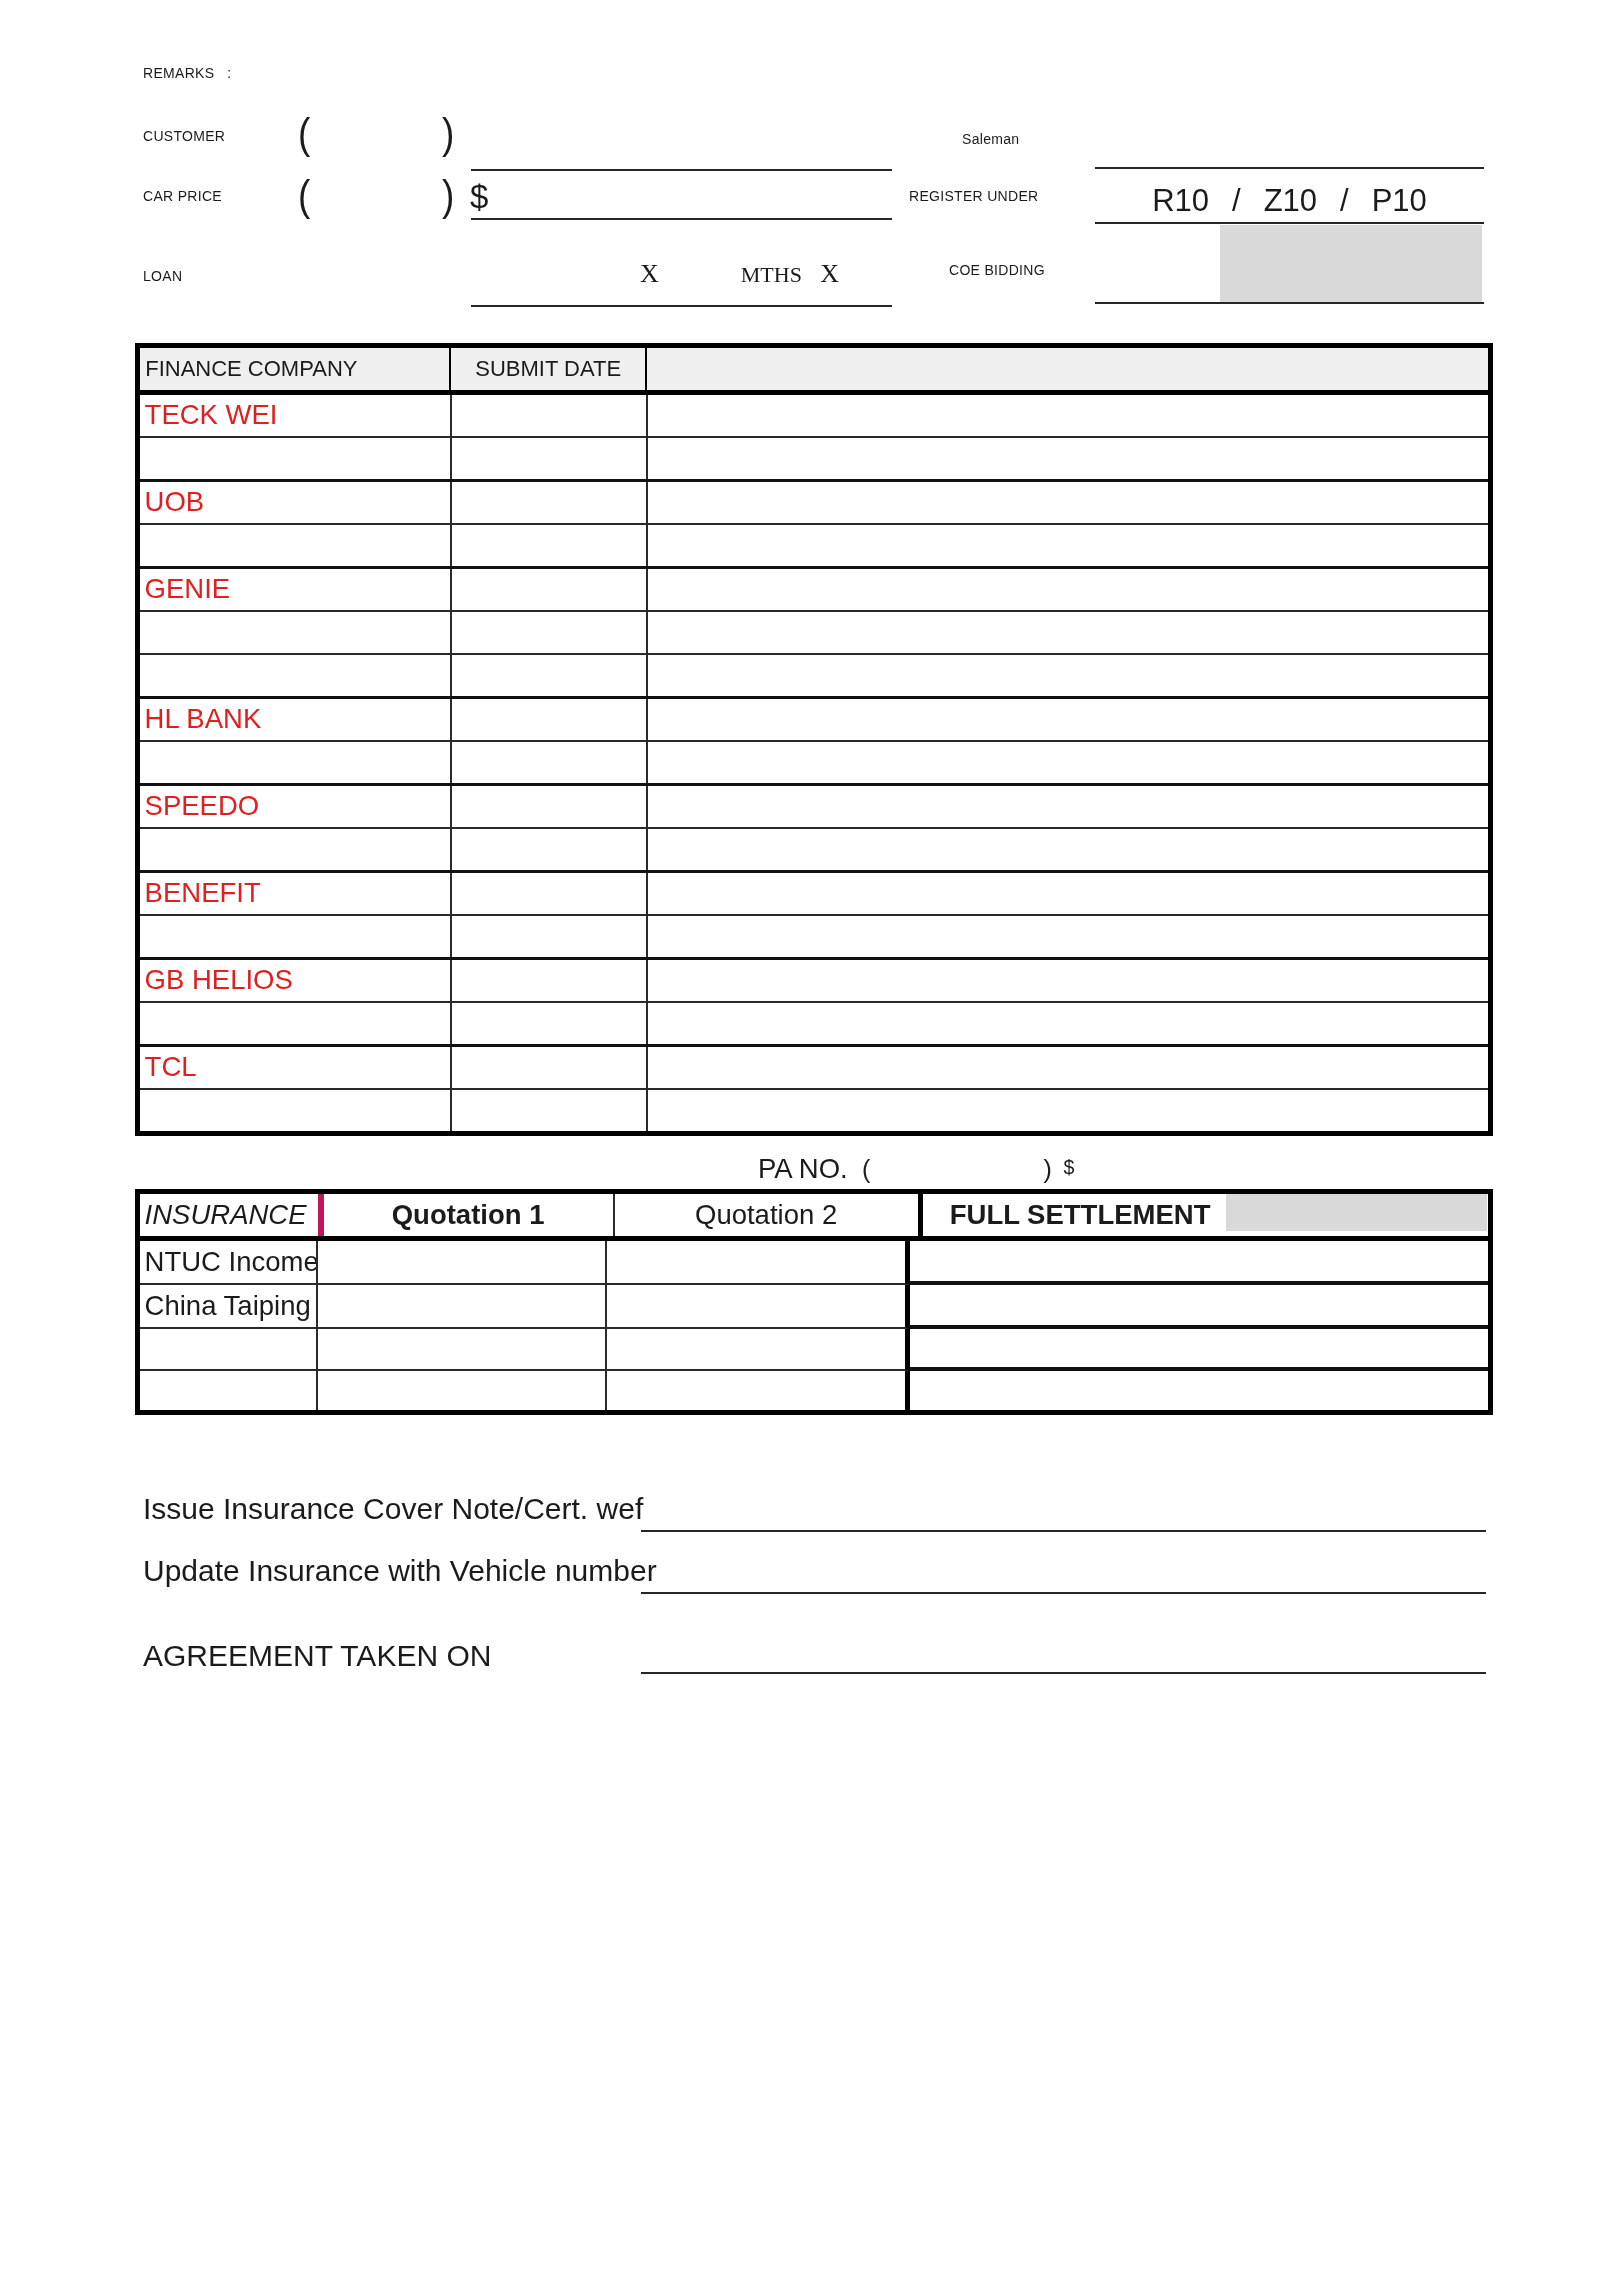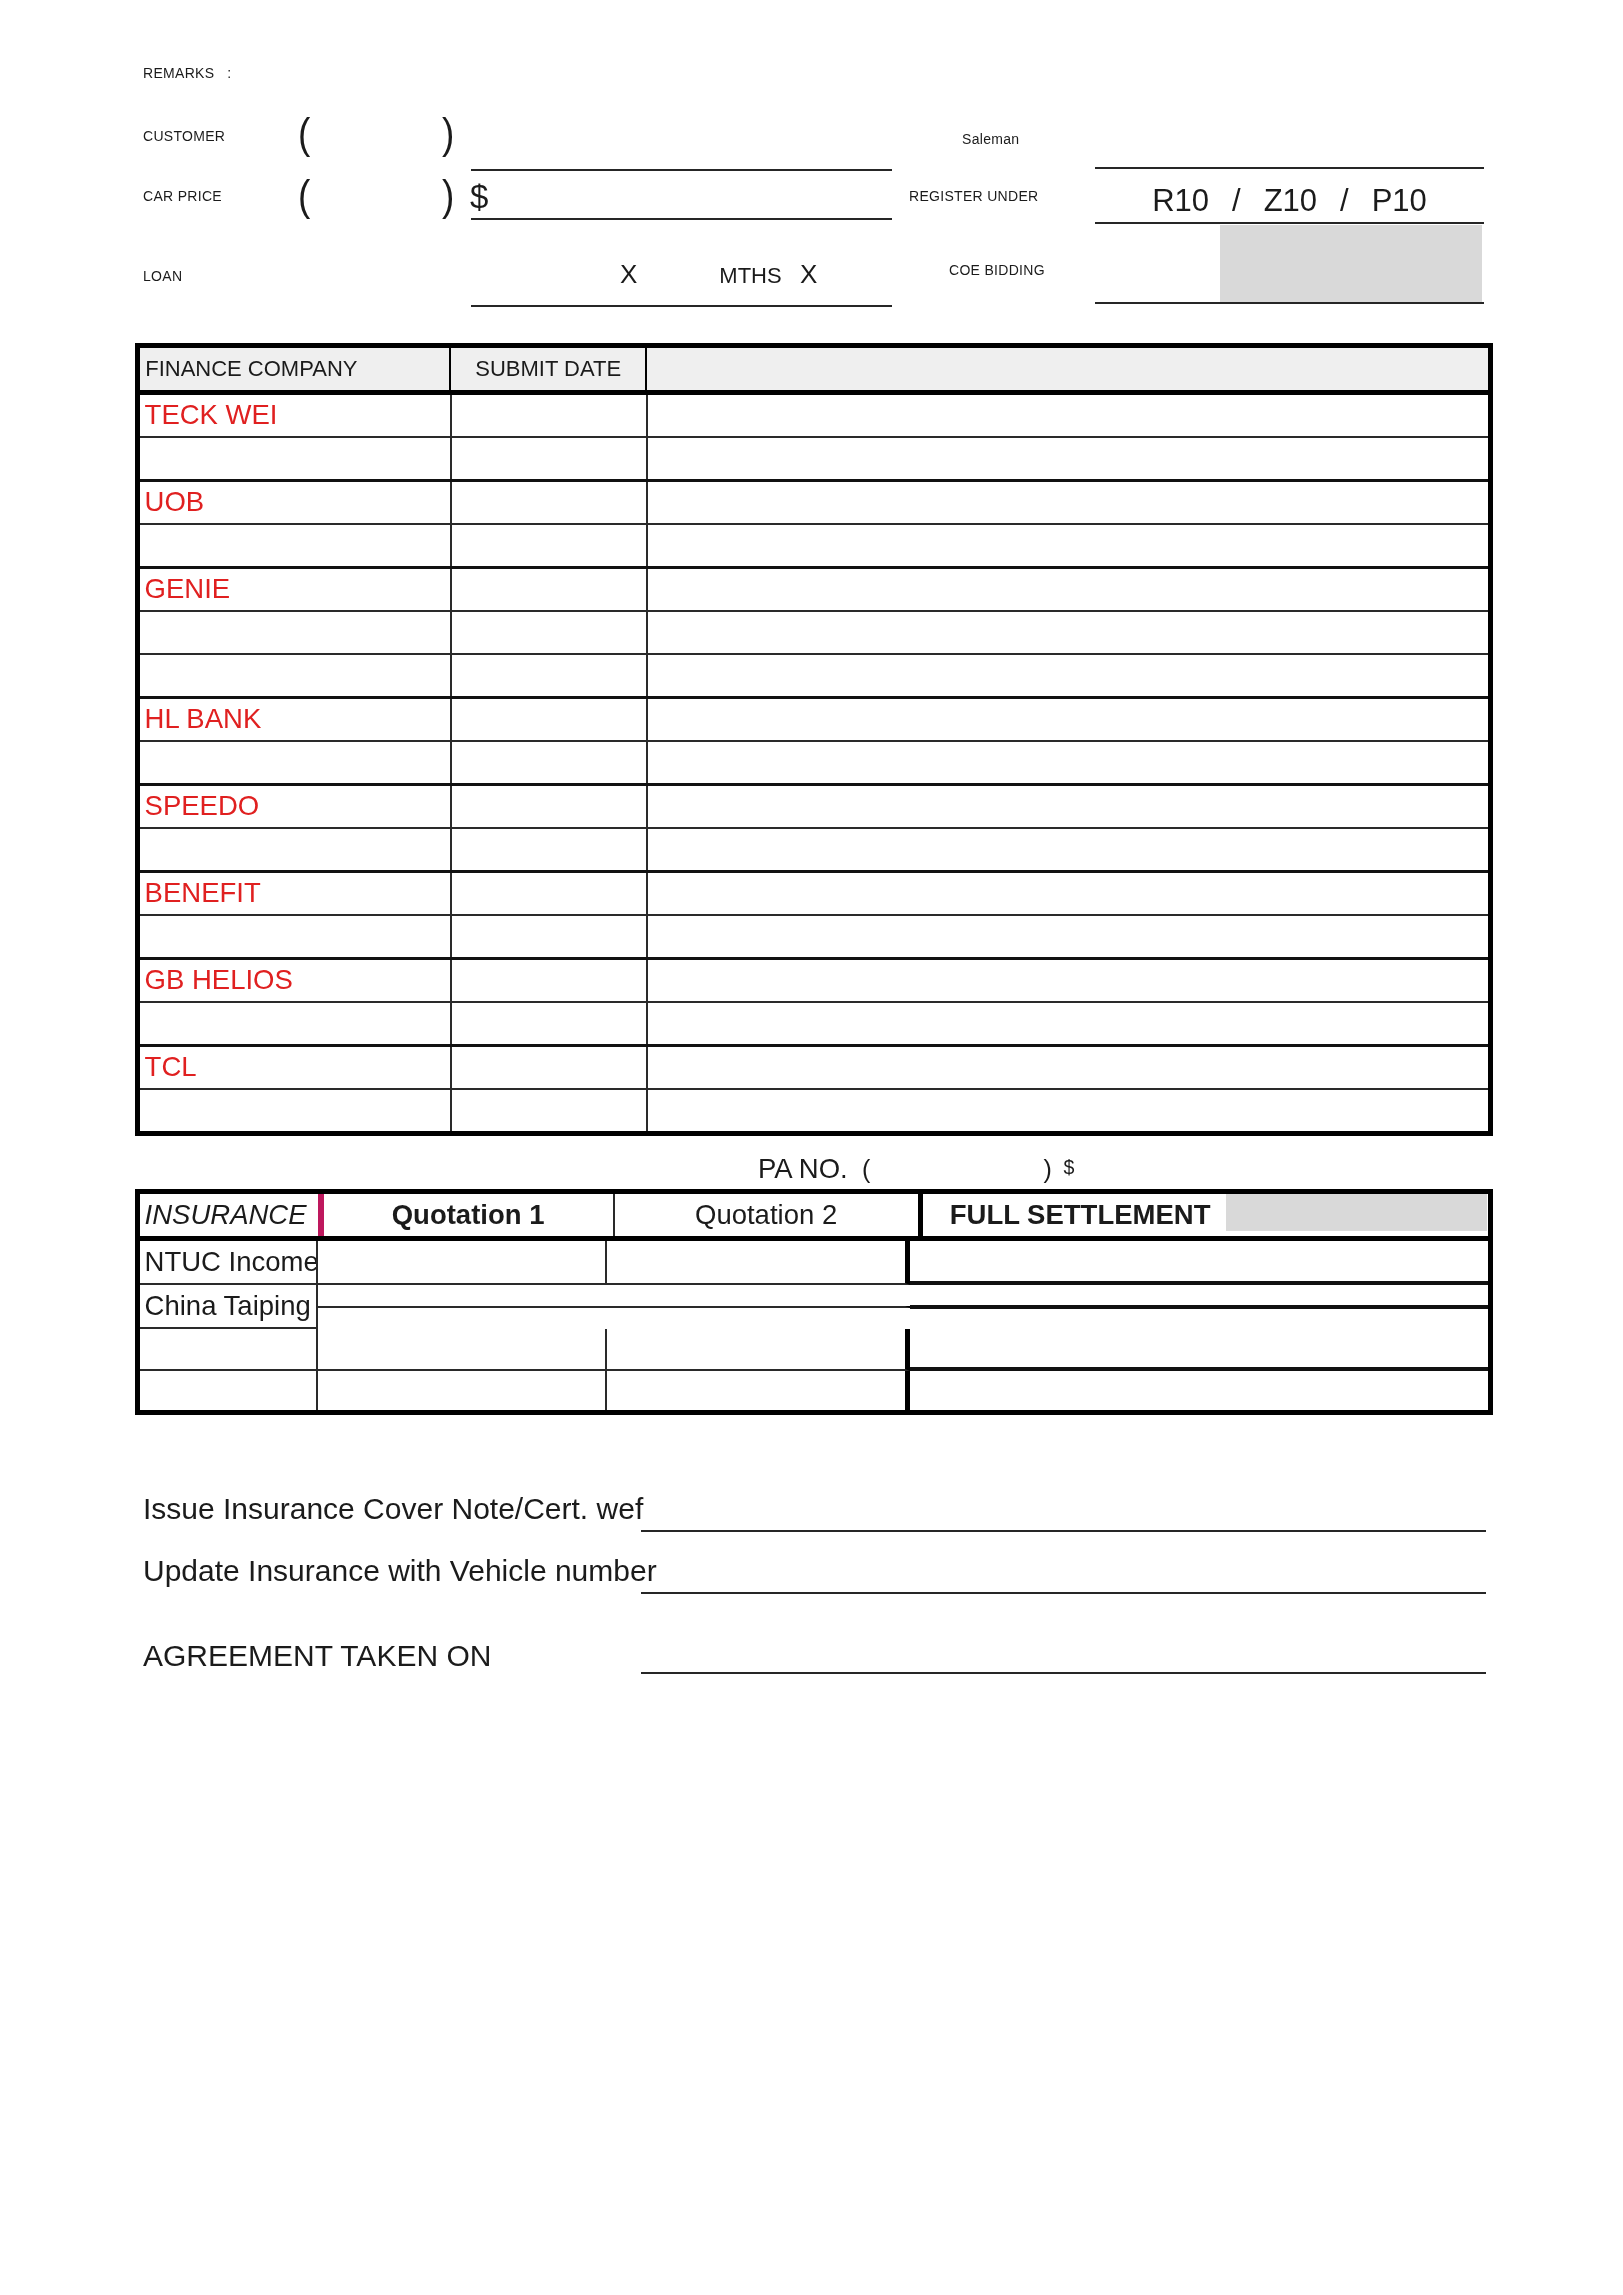--- a/index.html
+++ b/index.html
@@ -100,21 +100,21 @@
   <div class="abs lbl" style="left:143px; top:188px;">CAR PRICE</div>
   <div class="abs paren" style="left:298px; top:177px;">(</div>
   <div class="abs paren" style="left:442px; top:177px;">)</div>
   <div class="abs dollar" style="left:470px; top:178px;">$</div>
   <div class="abs lbl" style="left:909px; top:188px;">REGISTER UNDER</div>
   <div class="abs ru-value" style="left:1095px; top:183px; width:389px;">R10 / Z10 / P10</div>
   <div class="abs fill-line" style="left:471px; top:218px; width:421px;"></div>
   <div class="abs fill-line" style="left:1095px; top:222px; width:389px;"></div>
 
   <div class="abs lbl" style="left:143px; top:268px;">LOAN</div>
-  <div class="abs" style="left:620px; top:259px;">
+  <div class="abs" style="left:640px; top:259px;font-family:Liberation Serif, serif;">
     <span class="xmark">X</span><span class="mths" style="margin-left:82px;">MTHS</span><span class="xmark" style="margin-left:18.3px;">X</span>
   </div>
   <div class="abs lbl" style="left:949px; top:262px;">COE BIDDING</div>
   <div class="abs shaded" style="left:1220px; top:225px; width:262px; height:77px;"></div>
   <div class="abs fill-line" style="left:471px; top:305px; width:421px;"></div>
   <div class="abs fill-line" style="left:1095px; top:302px; width:389px;"></div>
 
   <div class="abs" id="finance-table">
     <div class="hdr">
       <div class="hc hc1">FINANCE COMPANY</div>
@@ -221,21 +221,21 @@
         <span class="fs-shade"></span>
         <span class="fs-text">FULL SETTLEMENT</span>
       </div>
     </div>
     <div class="irow" style="height:44px;">
       <div class="cell i1" style="line-height:42px;">NTUC Income</div>
       <div class="cell i2"></div>
       <div class="cell i3"></div>
       <div class="cell i4"></div>
     </div>
-    <div class="irow" style="height:44px;align-items:center;">
+    <div class="irow" style="height:44px;">
       <div class="cell i1" style="line-height:42px;">China Taiping</div>
       <div class="cell i2"></div>
       <div class="cell i3"></div>
       <div class="cell i4"></div>
     </div>
     <div class="irow" style="height:42px;">
       <div class="cell i1" style="line-height:39px;"></div>
       <div class="cell i2"></div>
       <div class="cell i3"></div>
       <div class="cell i4"></div>

